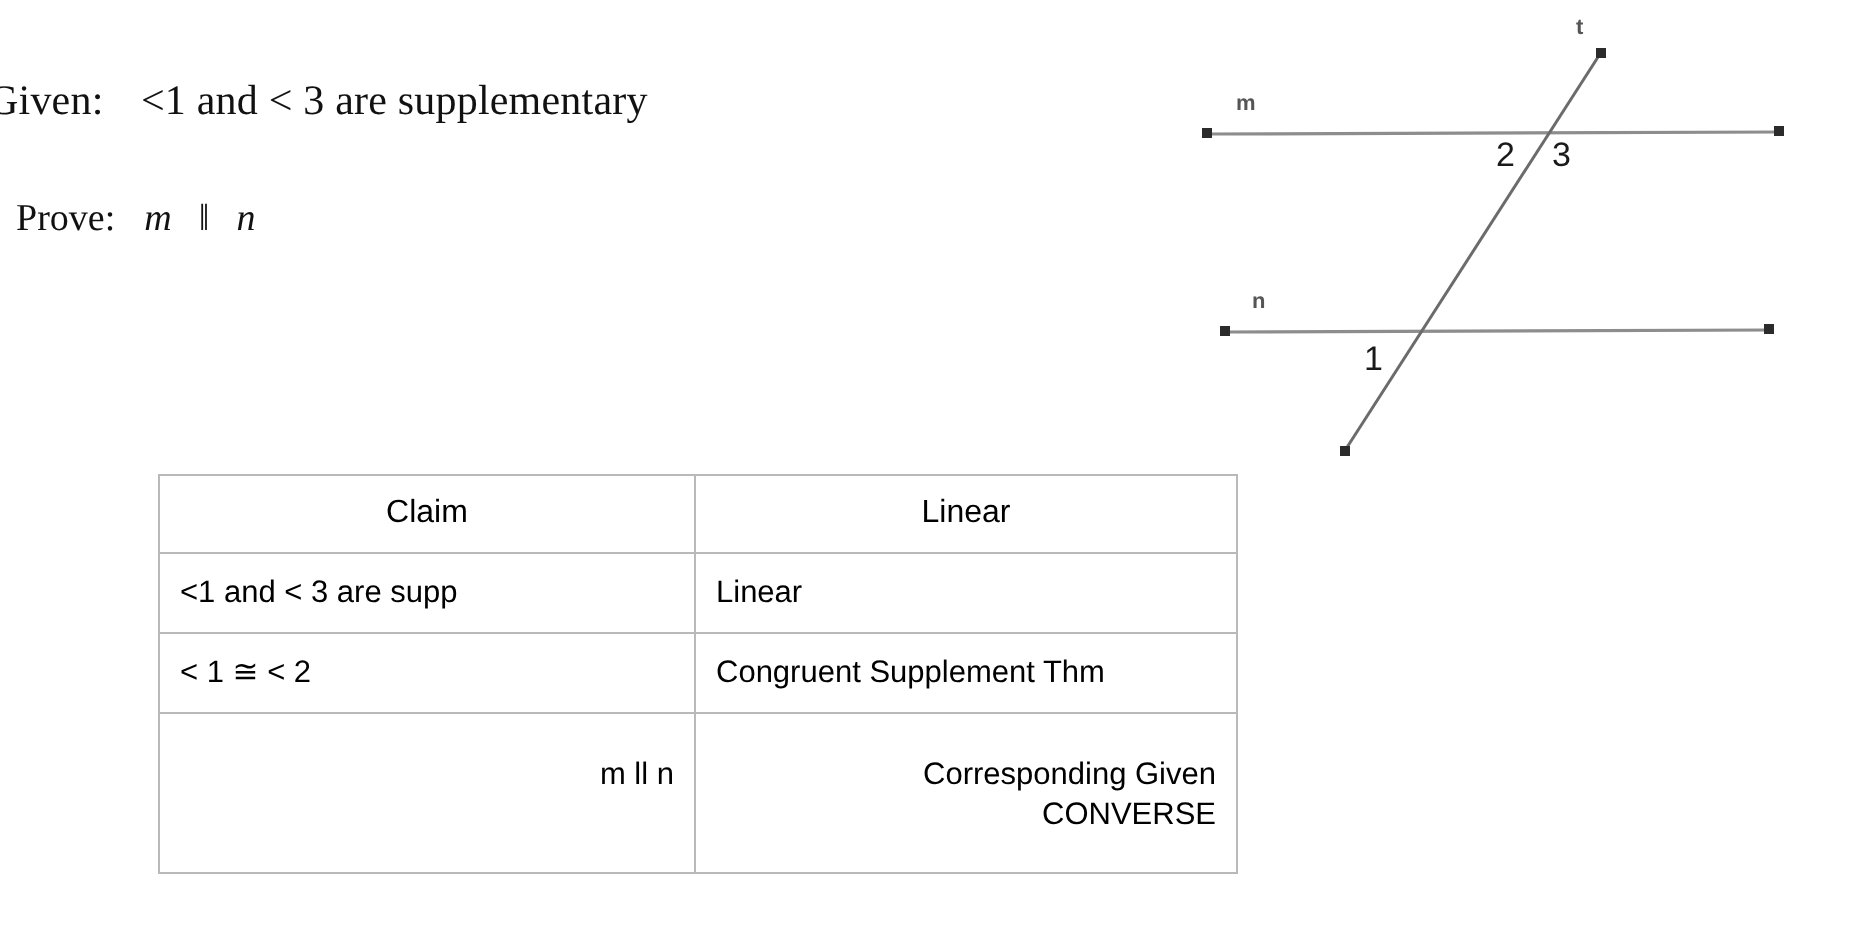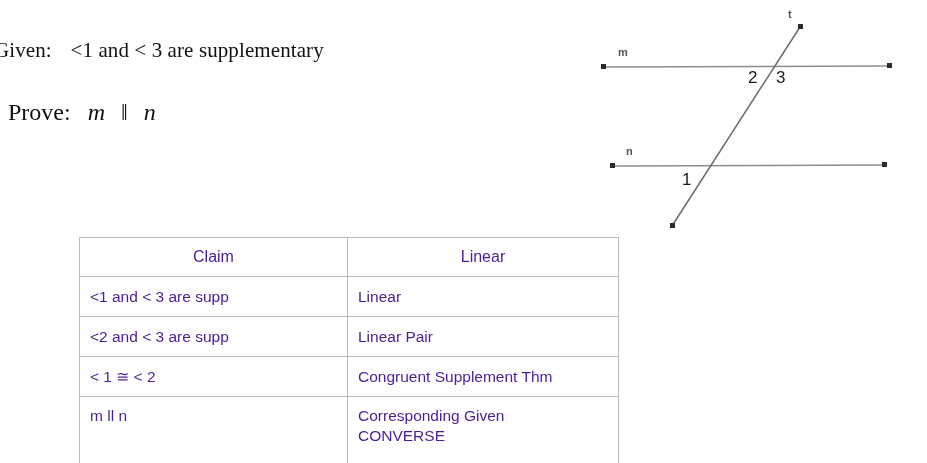--- a/index.html
+++ b/index.html
@@ -25,21 +25,21 @@
   }
   #given-line {
     left: -6px;
     top: 38px;
     font-size: 21px;
     letter-spacing: 0.1px;
   }
   #prove-line {
     left: 8px;
     top: 99px;
-    font-size: 24px;
+    font-size: 19px;
   }
   .ital {
     font-style: italic;
   }
 
   
   #proof-table {
     position: absolute;
     left: 79px;
     top: 237px;
@@ -47,38 +47,39 @@
     border-collapse: collapse;
     table-layout: fixed;
     font-size: 15.5px;
   }
   #proof-table td,
   #proof-table th {
     border: 1px solid #b9b9b9;
     padding: 0 10px;
     vertical-align: middle;
     font-weight: normal;
-    color: #4c1d95;
+    color: #000000;
   }
   #proof-table .col-claim { width: 268px; }
   #proof-table .col-warrant { width: 271px; }
   #proof-table thead th {
     height: 38px;
     text-align: center;
     font-size: 16px;
   }
   #proof-table tbody td {
     height: 39px;
     text-align: left;
   }
   #proof-table tr.row-tall td {
     height: 58px;
     vertical-align: top;
-    padding-top: 9px;
+    padding-top: 21px;
     line-height: 1.32;
+    text-align: right;
   }
   .cell-line { display: block; }
 
   
   #figure {
     position: absolute;
     left: 590px;
     top: 0px;
     width: 337px;
     height: 240px;
@@ -129,24 +130,20 @@
       <th>Claim</th>
       <th>Linear</th>
     </tr>
   </thead>
   <tbody>
     <tr>
       <td>&lt;1 and &lt; 3 are supp</td>
       <td>Linear</td>
     </tr>
     <tr>
-      <td>&lt;2  and &lt; 3 are supp</td>
-      <td>Linear Pair</td>
-    </tr>
-    <tr>
       <td>&lt; 1 ≅ &lt; 2</td>
       <td>Congruent Supplement Thm</td>
     </tr>
     <tr class="row-tall">
       <td>m ll n</td>
       <td>
         <span class="cell-line">Corresponding Given</span>
         <span class="cell-line">CONVERSE</span>
       </td>
     </tr>

